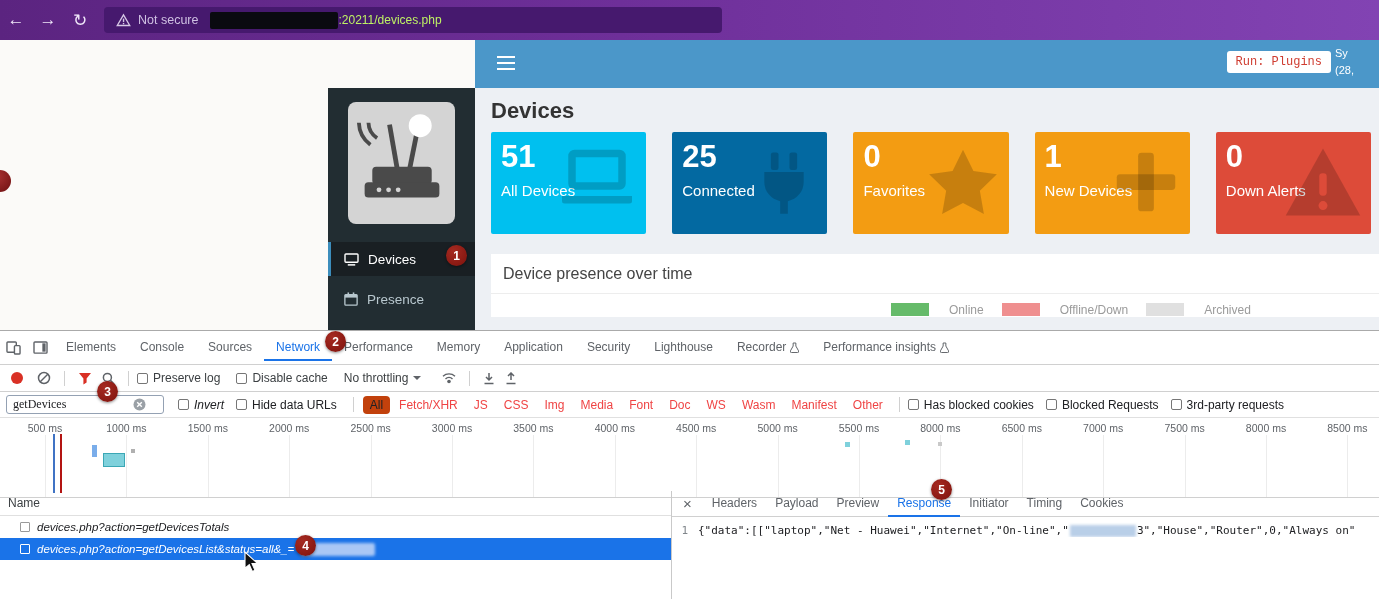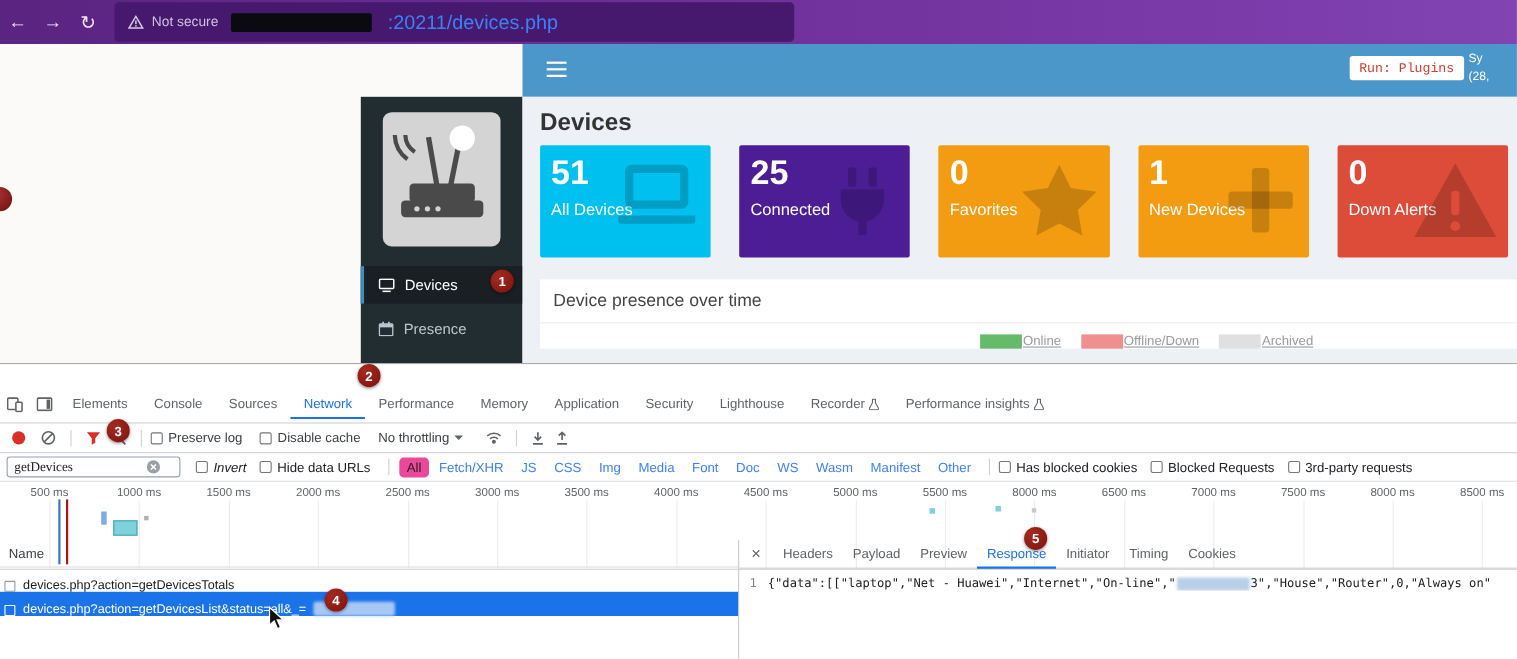--- a/index.html
+++ b/index.html
@@ -4,25 +4,25 @@
 <style>
   * { margin:0; padding:0; box-sizing:border-box; }
   body { font-family:"Liberation Sans", sans-serif; }
   #root { position:relative; width:1379px; height:599px; background:#fff; overflow:hidden; }
 
   
   .browser-bar { position:absolute; top:0; left:0; right:0; height:40px;
     background:linear-gradient(90deg,#5b2480 0%,#6e2f99 45%,#8243b3 100%);
     display:flex; align-items:center; }
   .nav-btn { width:32px; text-align:center; color:#f0e7f9; font-size:17px; cursor:default; }
-  .addr { margin-left:8px; height:36px; width:618px; background:#46196e; border-radius:4px;
+  .addr { margin-left:8px; height:26px; width:618px; background:#46196e; border-radius:4px;
     display:flex; align-items:center; padding:0 12px; }
   .addr .warn-txt { color:#cfc0e2; font-size:12.5px; margin-left:7px; }
   .addr .redact-host { width:128px; height:17px; background:#0a0a10; border-radius:2px; margin-left:12px; filter:blur(0.4px); }
-  .addr .url { color:#3b82f6; font-size:18px; margin-left:14px; }
+  .addr .url { color:#bef264; font-size:12px; margin-left:0; }
 
   
   .page { position:absolute; top:40px; left:0; right:0; height:290px; background:#fbfaf8; }
   .red-edge-dot { position:absolute; left:-11px; top:130px; width:22px; height:22px; border-radius:50%;
     background:radial-gradient(circle at 35% 30%, #a33, #6d0f10); }
 
   .app-logo { position:absolute; left:328px; top:0; width:147px; height:48px; background:#3795b9;
     color:#fff; display:flex; align-items:center; justify-content:center; font-size:20px; }
   .app-logo b { font-weight:700; }
   .app-navbar { position:absolute; left:475px; top:0; right:0; height:48px; background:#4b97c9; }
@@ -43,74 +43,74 @@
   .menu-item + .menu-item { margin-top:6px; }
 
   .main { position:absolute; left:475px; top:48px; right:0; bottom:0; background:#edf0f4; overflow:hidden; }
   .page-title { margin:10px 0 0 16px; font-size:22px; font-weight:600; color:#333; }
   .cards { display:flex; gap:26px; margin:8px 8px 0 16px; }
   .card { flex:1; height:102px; border-radius:2px; color:#fff; position:relative; overflow:hidden;
     padding:8px 10px; cursor:pointer; }
   .card-value { font-size:31px; font-weight:700; line-height:1.1; }
   .card-label { font-size:15px; margin-top:8px; }
   .card-icon { position:absolute; right:8px; top:14px; }
-  .c-aqua { background:#00c0ef; } .c-green { background:#4c1d95; }
+  .c-aqua { background:#00c0ef; } .c-green { background:#0369a1; }
   .c-yellow { background:#f39c12; } .c-red { background:#dd4b39; }
 
   .panel { margin:20px 0 0 16px; background:#fff; }
   .panel-title { font-size:16px; color:#444; padding:11px 12px 10px; }
   .panel-divider { border-top:1px solid #ededed; }
   .legend { display:flex; gap:18px; align-items:center; margin-top:9px; padding-left:400px;
     font-size:12px; color:#9b9b9b; }
-  .legend-item { display:flex; align-items:flex-end; gap:1px;text-decoration:underline; }
+  .legend-item { display:flex; align-items:flex-start; gap:20px; }
   .sw { width:38px; height:13px; display:inline-block; }
   .sw-online { background:#66bb6a; } .sw-offline { background:#ef8f8f; } .sw-archived { background:#e0e0e0; }
 
   
   .devtools { position:absolute; top:330px; left:0; right:0; bottom:0; background:#fff;
     border-top:1px solid #aaa; color:#3c4043; }
   .dt-tabbar { height:34px; display:flex; align-items:center; border-bottom:1px solid #d0d0d0;
-    font-size:12px; color:#5f6368;margin-top:20px; }
+    font-size:12px; color:#5f6368; }
   .dt-icon-btn { width:27px; display:flex; justify-content:center; align-items:center; height:100%; }
   .dt-tab { padding:0 12px; height:26px; line-height:25px; white-space:nowrap; display:flex; align-items:center; gap:4px; }
   .dt-tab.selected { color:#1a73e8; box-shadow:inset 0 -2px 0 #1a73e8; }
 
   .dt-toolbar { height:27px; display:flex; align-items:center; border-bottom:1px solid #d0d0d0; font-size:12px; }
   .rec-dot { width:12px; height:12px; border-radius:50%; background:#d93025; margin:0 9px 0 11px; }
   .vsep { width:1px; height:15px; background:#d0d0d0; margin:0 8px; }
   .tb-icon { display:flex; align-items:center; margin:0 5px; }
   .chk { width:11px; height:11px; border:1px solid #767676; border-radius:2px; background:#fff;
     display:inline-block; margin-right:5px; flex:none; }
   .tb-group { display:flex; align-items:center; margin-right:16px; white-space:nowrap; }
   .caret { width:0; height:0; border-left:4px solid transparent; border-right:4px solid transparent;
     border-top:4px solid #5f6368; margin-left:5px; }
 
   .dt-filterbar { height:26px; display:flex; align-items:center; border-bottom:1px solid #e0e0e0;
     font-size:12px; color:#202124; }
   .filter-box { margin-left:6px; width:158px; height:19px; border:1px solid #94a1b3; border-radius:3px;
     display:flex; align-items:center; padding:0 4px 0 6px; background:#fff; }
   .filter-box input { border:none; outline:none; width:120px; font-size:12px; background:transparent;
     font-family:Liberation Serif, serif; color:#202124; }
-  .pill { padding:2px 7px; border-radius:4px; margin:0 1px; color:#3b82f6; white-space:nowrap; }
-  .pill.selected { background:#ec4899; color:#202124; }
+  .pill { padding:2px 7px; border-radius:4px; margin:0 1px; color:#ef4444; white-space:nowrap; }
+  .pill.selected { background:#c2410c; color:#202124; }
   .fgap { margin-left:14px;font-style:italic; }
 
   .dt-timeline { height:80px; border-bottom:1px solid #d0d0d0; position:relative; overflow:hidden;
     font-size:10.5px; color:#5f6368; }
   .tick { position:absolute; top:0; bottom:0; width:0; }
   .tick-line { position:absolute; top:17px; bottom:0; left:0; width:1px; background:#ececec; }
   .tick-label { position:absolute; top:4px; transform:translateX(-50%); white-space:nowrap; }
   .mk { position:absolute; }
 
   .dt-bottom { position:absolute; top:160px; left:0; right:0; bottom:0; }
   .req-panel { position:absolute; left:0; top:0; bottom:0; width:672px; border-right:1px solid #c9c9c9; }
   .req-header { height:25px; line-height:25px; padding-left:8px; border-bottom:1px solid #e0e0e0;
     font-size:12px; color:#3c4043; }
-  .req-row { height:22px; display:flex; align-items:flex-end; gap:7px; padding-left:4px;
-    font-size:11.5px; color:#202124; white-space:nowrap; }
+  .req-row { height:22px; display:flex; align-items:center; gap:7px; padding-left:20px;
+    font-size:11.5px; color:#202124; white-space:nowrap;font-style:italic; }
   .req-row .sq { width:10px; height:10px; border:1px solid #9a9a9a; border-radius:1px; flex:none; }
   .req-row.selected { background:#1a73e8; color:#fff; }
   .req-row.selected .sq { border-color:#fff; }
   .redact-blue { width:74px; height:13px; background:#a9c7f5; border-radius:2px; filter:blur(1.5px); }
 
   .detail-panel { position:absolute; left:672px; top:0; right:0; bottom:0; }
   .detail-tabs { height:26px; display:flex; align-items:center; border-bottom:1px solid #d0d0d0;
     font-size:12px; color:#5f6368; }
   .close-x { padding:0 11px; font-size:15px; color:#5f6368; }
   .detail-tab { padding:0 9px; height:26px; line-height:25px; }

